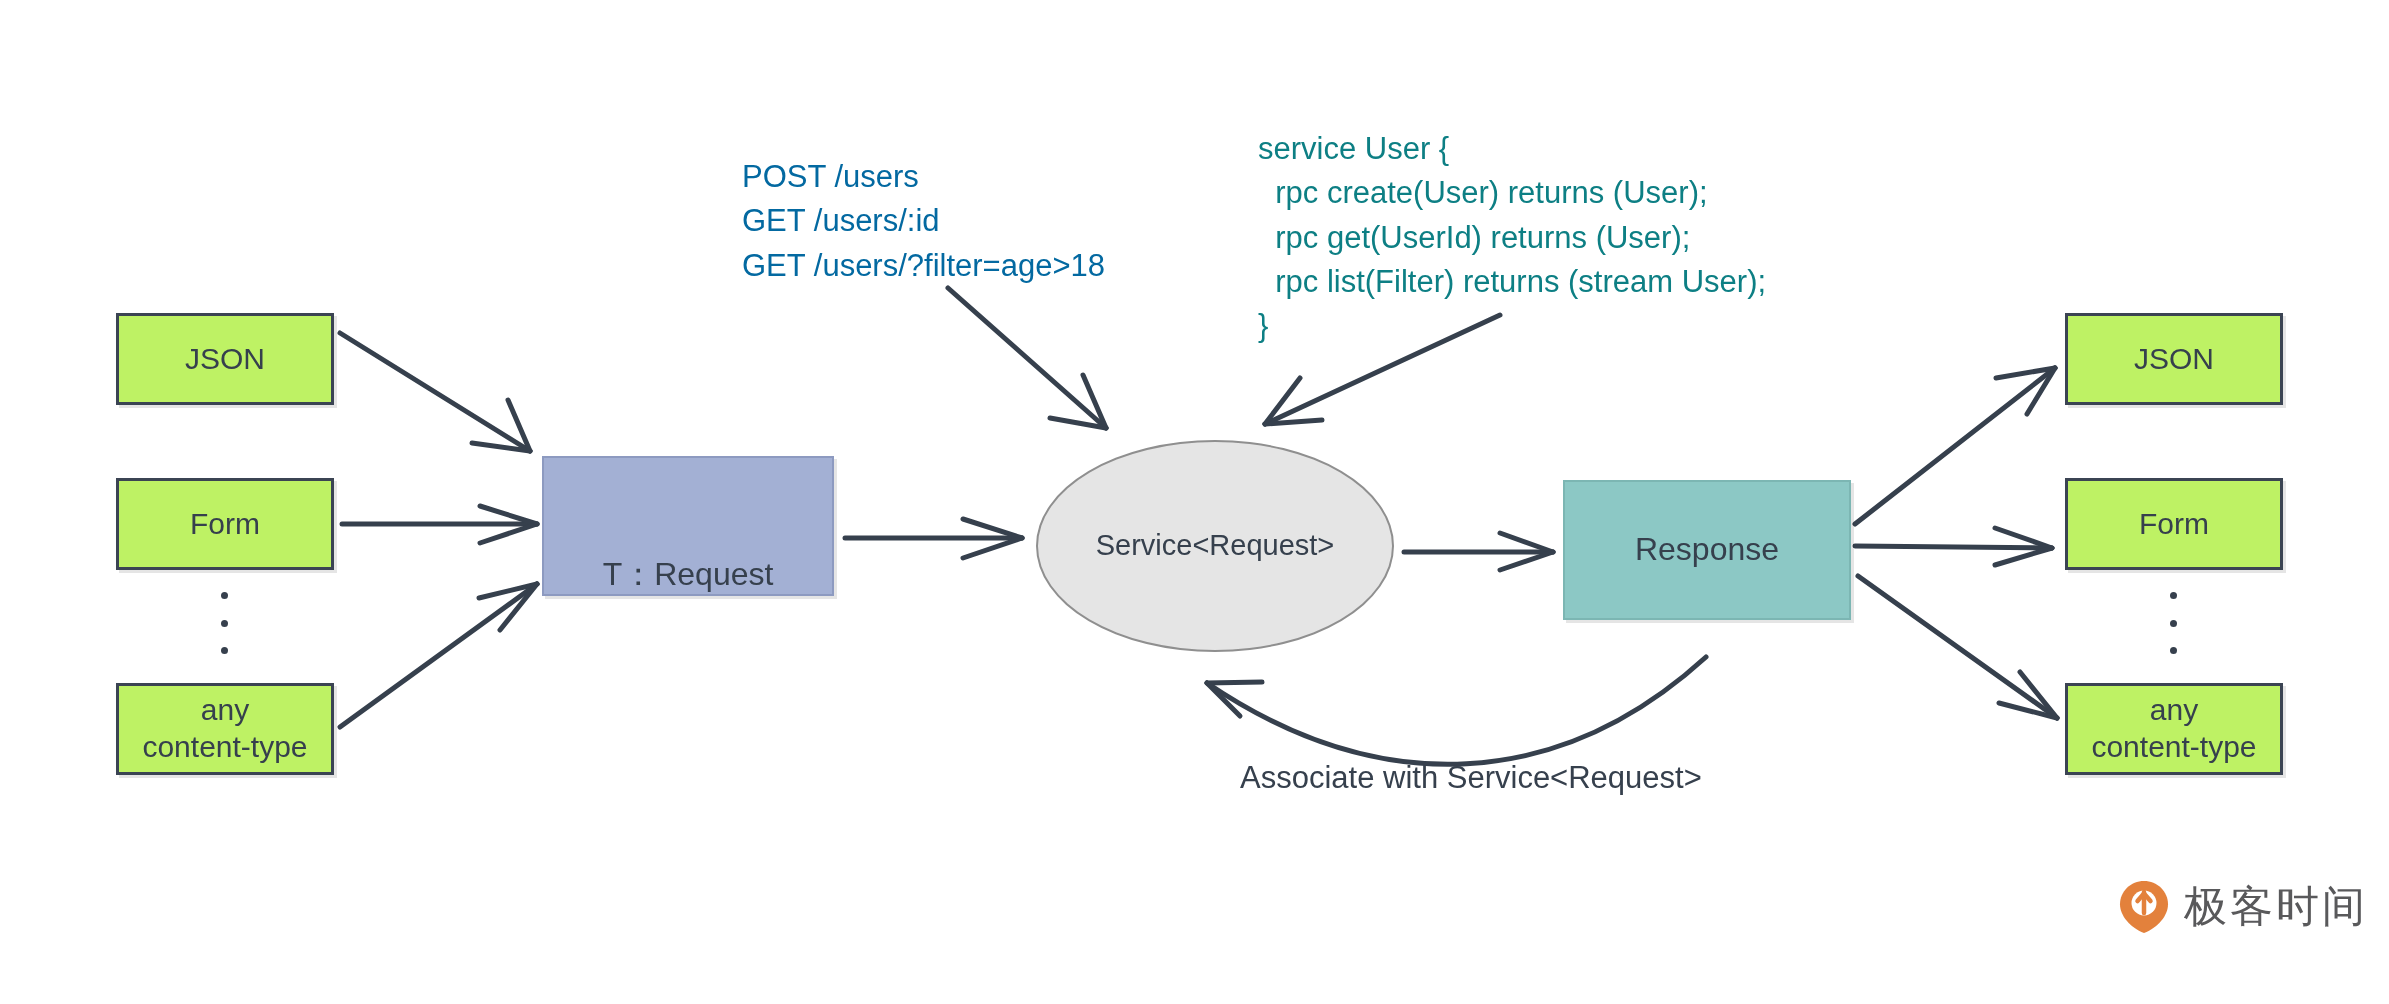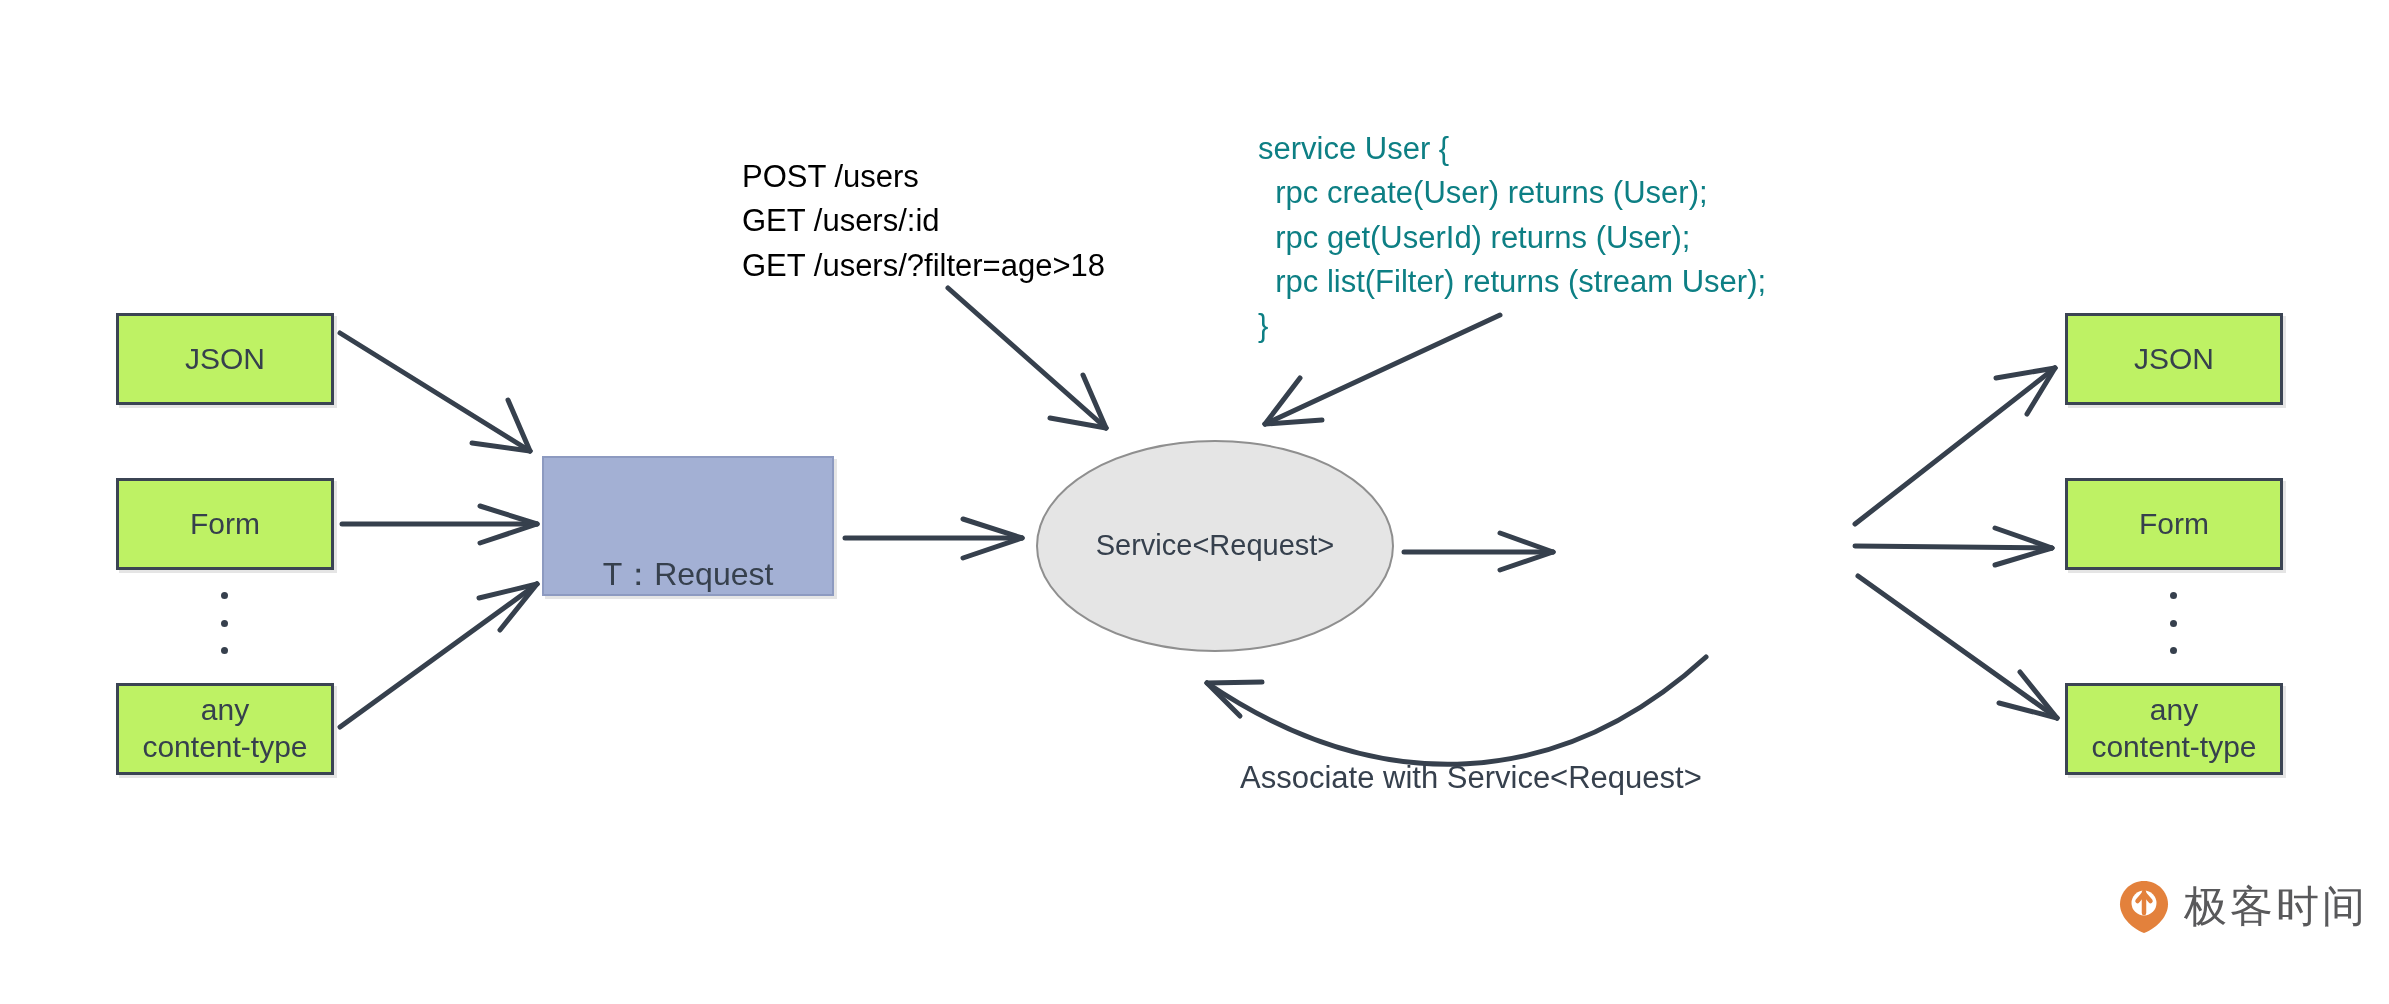--- a/index.html
+++ b/index.html
@@ -60,21 +60,21 @@
     border: 2px solid #8f8f8f;
     border-radius: 50%;
     font-size: 29px;
   }
   .annot {
     position: absolute;
     white-space: pre;
     line-height: 1.43;
   }
   .annot-http {
-    color: #000000;
+    color: #0369a1;
     font-size: 31px;
   }
   .annot-grpc {
     color: #0d7f84;
     font-size: 31px;
   }
   .caption {
     position: absolute;
     color: #36404d;
     font-size: 31px;
@@ -203,20 +203,23 @@
   </div>
 
   <div class="node box-request" style="left:542px; top:456px; width:292px; height:140px;">
     <span>T：Request</span>
   </div>
 
   <div class="node ellipse-service" style="left:1036px; top:440px; width:358px; height:212px;">
     <span>Service&lt;Request&gt;</span>
   </div>
 
+  <div class="node box-response" style="left:1563px; top:480px; width:288px; height:140px;">
+    <span>Response</span>
+  </div>
 
   <div class="node box-io" style="left:2065px; top:313px; width:218px; height:92px;">
     <span>JSON</span>
   </div>
 
   <div class="node box-io" style="left:2065px; top:478px; width:218px; height:92px;">
     <span>Form</span>
   </div>
 
   <div class="dots" style="left:2169px; top:592px; width:9px; height:62px;">

